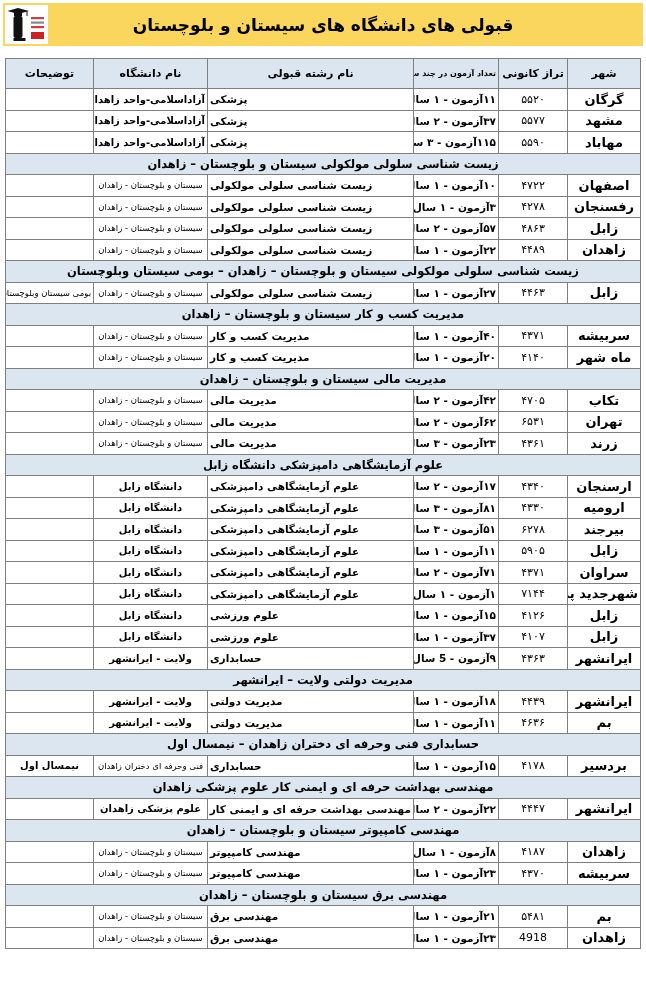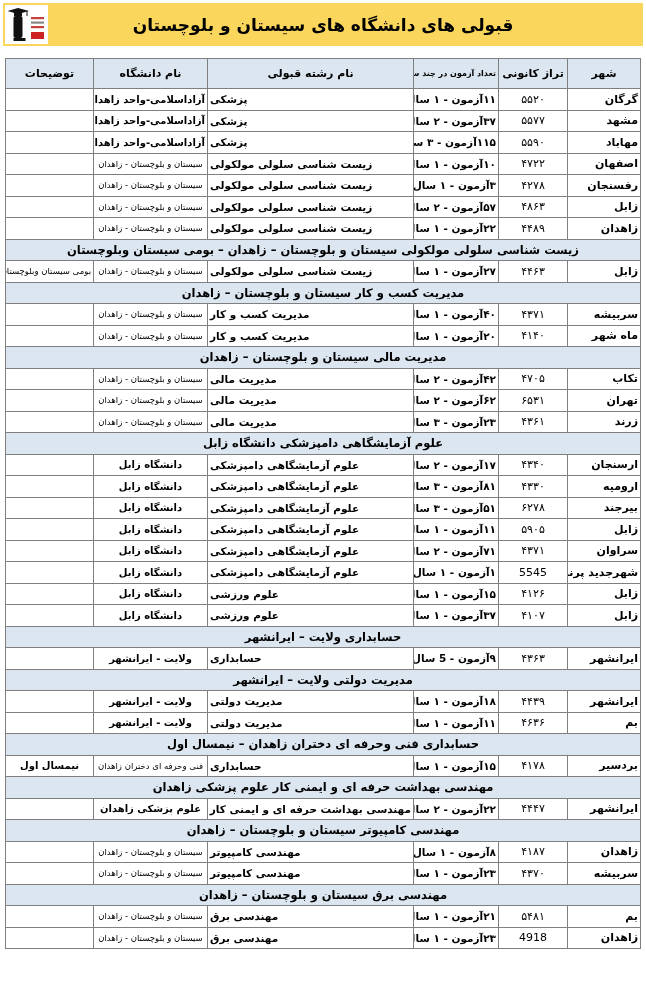--- a/index.html
+++ b/index.html
@@ -38,21 +38,21 @@
     border:1px solid var(--border);
     padding:0 2px;overflow:hidden;white-space:nowrap;
     vertical-align:middle;
   }
   thead tr{height:30px;}
   tbody tr{height:21.5px;}
   th{
     background:var(--band-bg);font-weight:bold;font-size:11px;text-align:center;margin-top:12px;
   }
   th.th-small{font-size:8px;font-weight:bold;}
-  td.city{font-weight:bold;font-size:11px;text-align:right;}
+  td.city{font-weight:bold;font-size:13px;text-align:center;}
   td.score{font-weight:normal;font-size:11px;text-align:center;}
   td.exams{font-weight:bold;font-size:10.5px;text-align:right;padding-right:2px;}
   td.major{font-weight:bold;font-size:10.5px;text-align:left;}
   td.university{font-weight:bold;font-size:10px;text-align:center;}
   td.notes{font-weight:bold;font-size:10px;text-align:center;}
   td.cell-small{font-size:8.5px;font-weight:normal;}
   tr.section-row td{
     background:var(--band-bg);font-weight:bold;font-size:11.5px;text-align:center;
   }
 </style>
@@ -116,20 +116,23 @@
           <td class="notes"></td>
         </tr>
         <tr>
           <td class="city">مهاباد</td>
           <td class="score">۵۵۹۰</td>
           <td class="exams">۱۱۵آزمون - ۳ سال</td>
           <td class="major">پزشکی</td>
           <td class="university">آزاداسلامی-واحد زاهدان</td>
           <td class="notes"></td>
         </tr>
+        <tr class="section-row">
+          <td colspan="6">زیست شناسی سلولی مولکولی سیستان و بلوچستان – زاهدان</td>
+        </tr>
         <tr>
           <td class="city">اصفهان</td>
           <td class="score">۴۷۲۲</td>
           <td class="exams">۱۰آزمون - ۱ سال</td>
           <td class="major">زیست شناسی سلولی مولکولی</td>
           <td class="university cell-small">سیستان و بلوچستان - زاهدان</td>
           <td class="notes"></td>
         </tr>
         <tr>
           <td class="city">رفسنجان</td>
@@ -250,44 +253,41 @@
         <tr>
           <td class="city">سراوان</td>
           <td class="score">۴۳۷۱</td>
           <td class="exams">۷۱آزمون - ۲ سال</td>
           <td class="major">علوم آزمایشگاهی دامپزشکی</td>
           <td class="university">دانشگاه زابل</td>
           <td class="notes"></td>
         </tr>
         <tr>
           <td class="city">شهرجدید پرند</td>
-          <td class="score">5545</td>
+          <td class="score">۷۱۴۴</td>
           <td class="exams">۱آزمون - ۱ سال</td>
           <td class="major">علوم آزمایشگاهی دامپزشکی</td>
           <td class="university">دانشگاه زابل</td>
           <td class="notes"></td>
         </tr>
         <tr>
           <td class="city">زابل</td>
           <td class="score">۴۱۲۶</td>
           <td class="exams">۱۵آزمون - ۱ سال</td>
           <td class="major">علوم ورزشی</td>
           <td class="university">دانشگاه زابل</td>
           <td class="notes"></td>
         </tr>
         <tr>
           <td class="city">زابل</td>
           <td class="score">۴۱۰۷</td>
           <td class="exams">۳۷آزمون - ۱ سال</td>
           <td class="major">علوم ورزشی</td>
           <td class="university">دانشگاه زابل</td>
           <td class="notes"></td>
-        </tr>
-        <tr class="section-row">
-          <td colspan="6">حسابداری ولایت – ایرانشهر</td>
         </tr>
         <tr>
           <td class="city">ایرانشهر</td>
           <td class="score">۴۳۶۳</td>
           <td class="exams">۹آزمون - 5 سال</td>
           <td class="major">حسابداری</td>
           <td class="university">ولایت - ایرانشهر</td>
           <td class="notes"></td>
         </tr>
         <tr class="section-row">

